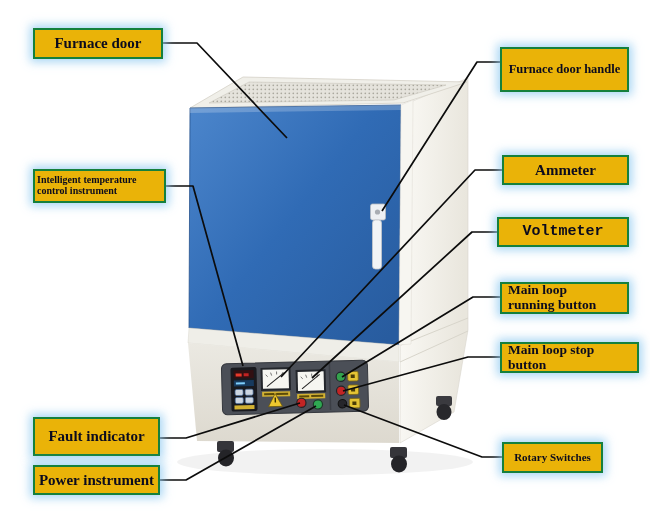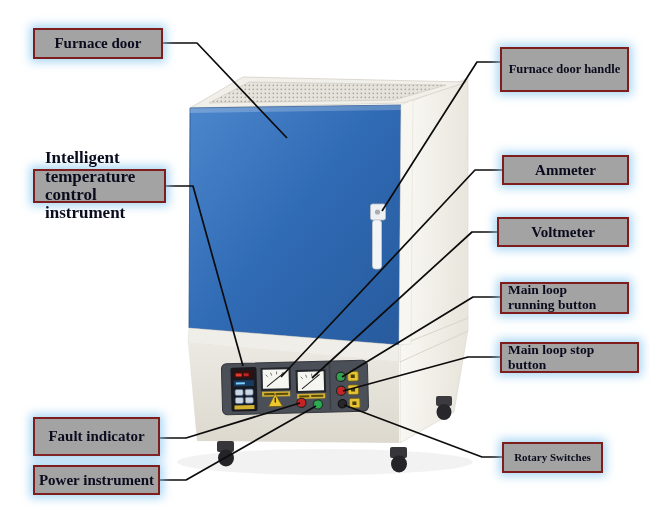--- a/index.html
+++ b/index.html
@@ -1,30 +1,30 @@
 <!DOCTYPE html>
 <html><head>
 <meta charset="utf-8">
 <style>
   html,body{margin:0;padding:0;background:#ffffff;}
   .stage{position:relative;width:650px;height:515px;background:#ffffff;overflow:hidden;
          font-family:"Liberation Serif",serif;}
   .stage svg{position:absolute;left:0;top:0;}
   .lbl{position:absolute;box-sizing:border-box;
-       background:#a3a3a3;border:2px solid #7f1d1d;color:#0b0b1e;
+       background:#eab308;border:2px solid #15803d;color:#0b0b1e;
        font-family:"Liberation Serif",serif;font-weight:bold;
        display:flex;align-items:center;justify-content:center;text-align:center;
        box-shadow:0 0 9px 3px rgba(140,200,240,0.75);
        white-space:pre-line;line-height:1.08;}
   .lbl.left{justify-content:flex-start;text-align:left;}
   #lbl-furnace-door{left:33px;top:28px;width:130px;height:31px;font-size:15px;}
   #lbl-handle{left:500px;top:47px;width:129px;height:45px;font-size:12.5px;}
-  #lbl-intelligent{left:33px;top:169px;width:133px;height:34px;font-size:17px;padding-left:10px;}
+  #lbl-intelligent{left:33px;top:169px;width:133px;height:34px;font-size:10px;padding-left:2px;}
   #lbl-ammeter{left:502px;top:155px;width:127px;height:30px;font-size:15px;}
-  #lbl-voltmeter{left:497px;top:217px;width:132px;height:30px;font-size:15px;}
+  #lbl-voltmeter{left:497px;top:217px;width:132px;height:30px;font-size:15px;font-family:Liberation Mono, monospace;}
   #lbl-running{left:500px;top:282px;width:129px;height:32px;font-size:13.5px;padding-left:6px;}
   #lbl-stop{left:500px;top:342px;width:139px;height:31px;font-size:13.5px;padding-left:6px;}
   #lbl-rotary{left:502px;top:442px;width:101px;height:31px;font-size:11px;}
   #lbl-fault{left:33px;top:417px;width:127px;height:39px;font-size:15px;}
   #lbl-power{left:33px;top:465px;width:127px;height:30px;font-size:15px;}
 </style>
 </head>
 <body>
 
 <div class="stage">

